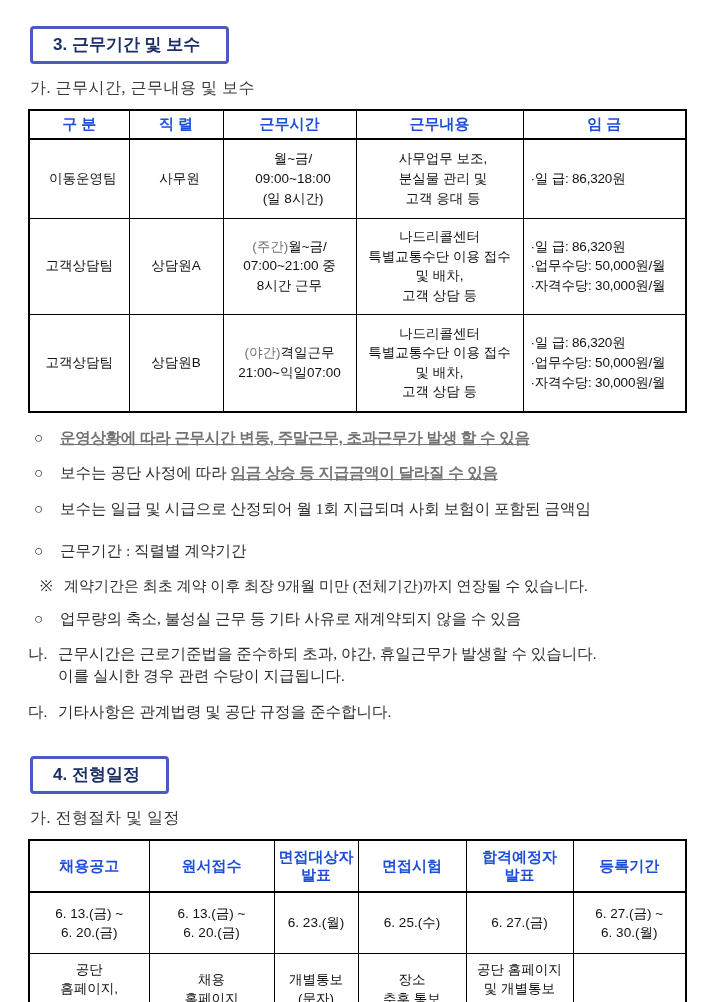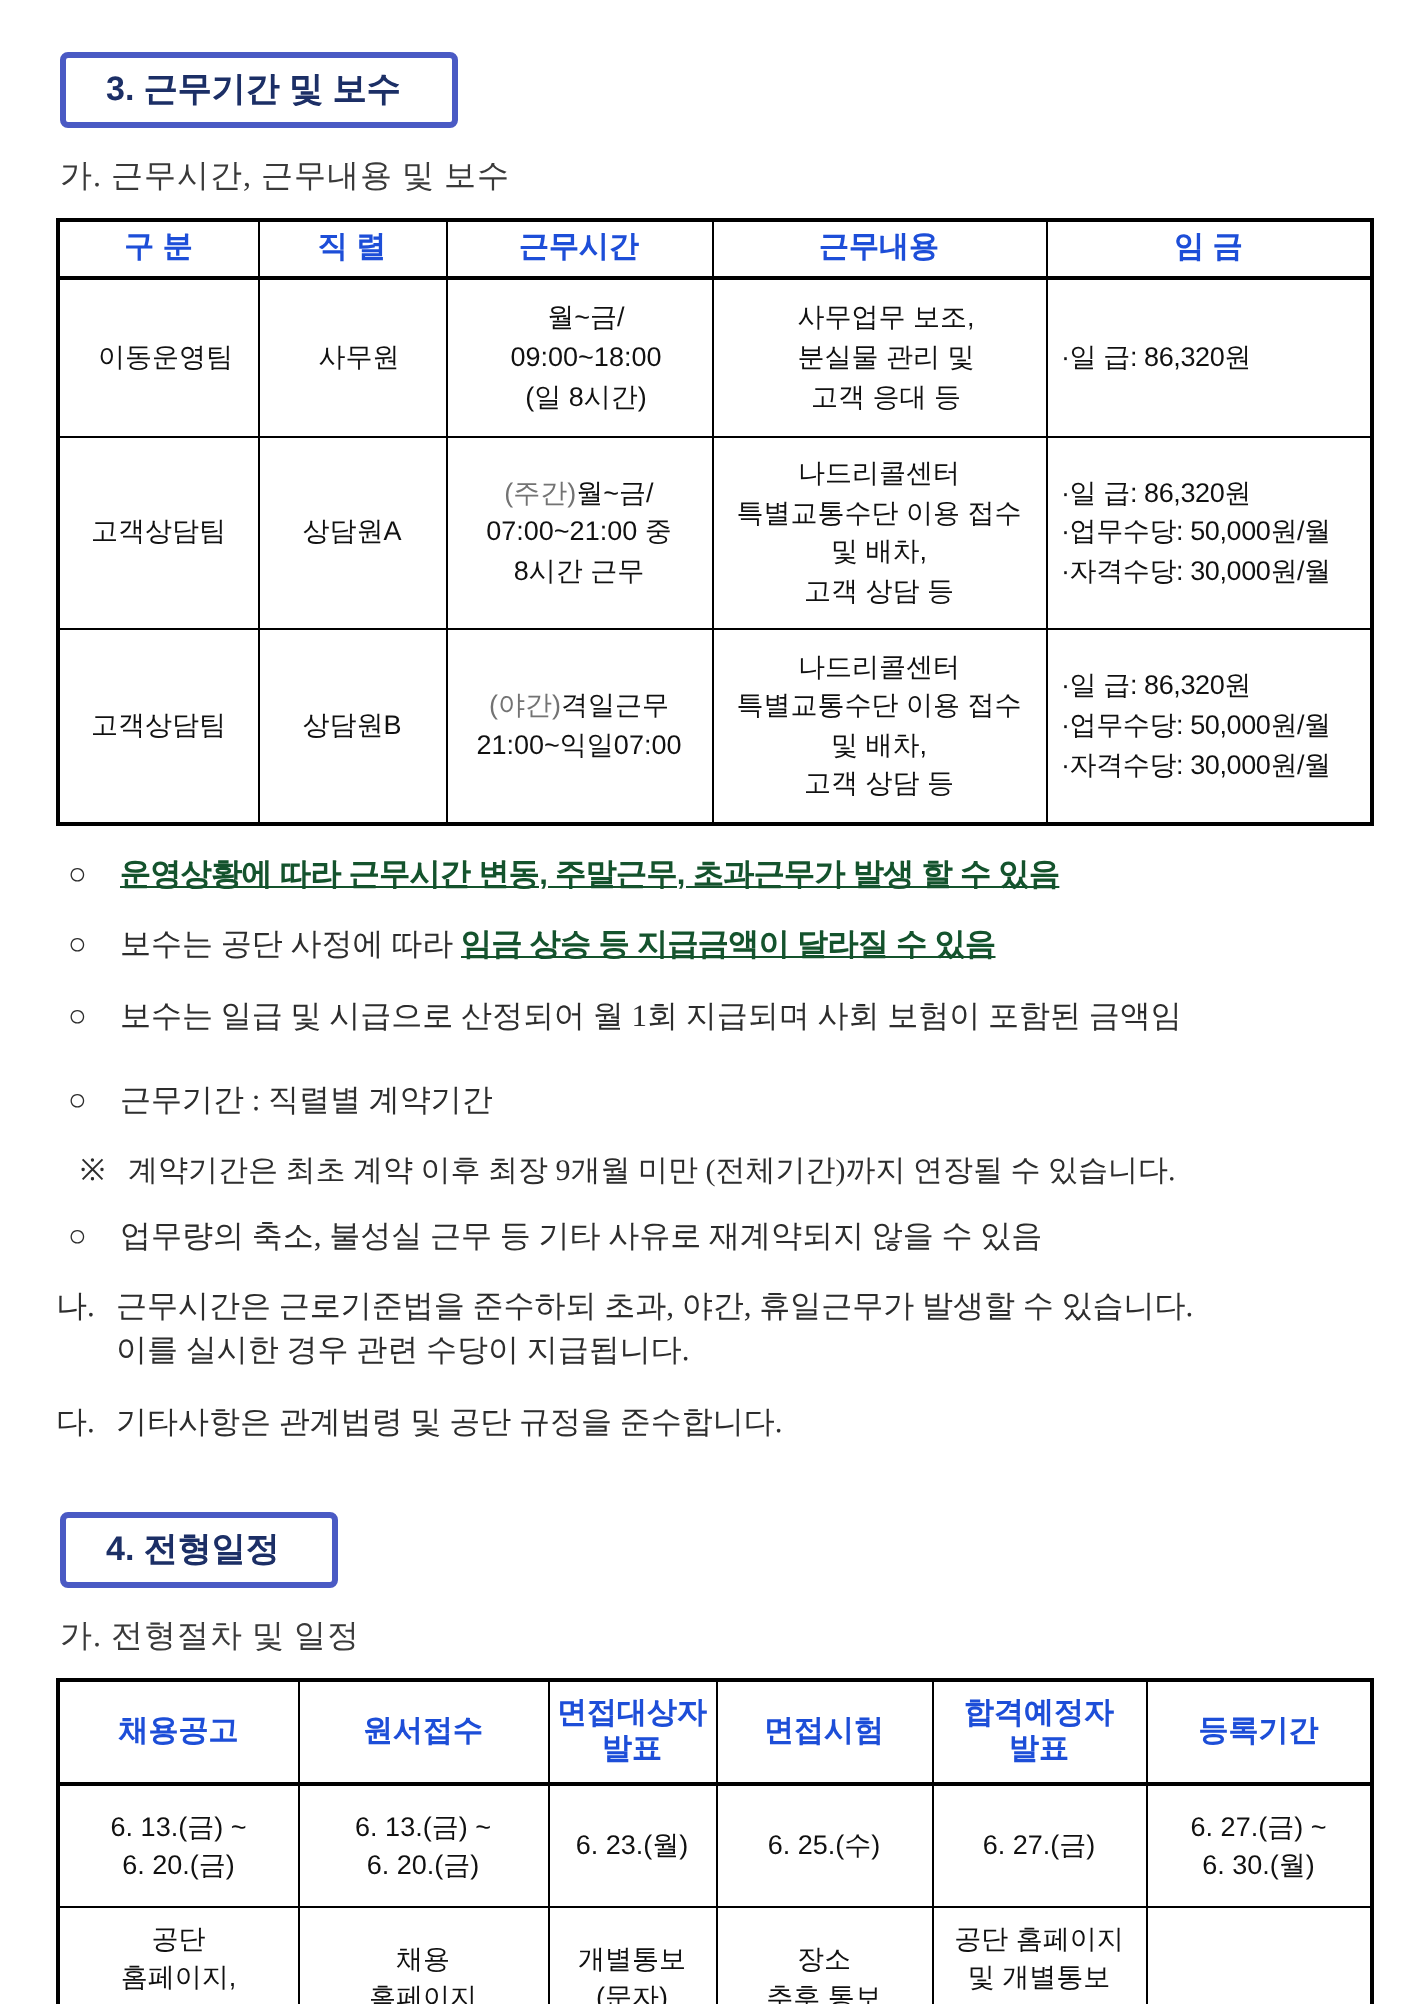--- a/index.html
+++ b/index.html
@@ -28,21 +28,21 @@
 
   
   .notes{list-style:none;margin:14px 0 0 0;padding:0;font-size:15.5px;color:#2d2d2d;}
   .notes li{display:flex;margin:0 0 14px 0;line-height:1.4;}
   .notes .mk{width:26px;flex:0 0 26px;text-align:left;padding-left:6px;}
   .notes li.star{padding-left:12px;font-size:15px;margin-bottom:11px;}
   .notes li.star .mk{width:24px;flex:0 0 24px;padding-left:0;}
   .notes li.alpha .mk{width:30px;flex:0 0 30px;padding-left:0;}
   .notes li.gap-top{margin-top:20px;}
   .n-bold{font-family:"Liberation Sans",sans-serif;font-weight:bold;
-    text-decoration:underline;color:#14532d;letter-spacing:-0.3px;}
+    text-decoration:underline;color:#737373;letter-spacing:-0.3px;}
   .n-text{white-space:pre-line;}
 
   .section-gap{margin-top:34px;}
 
   .t2 th{height:42px;}
   .t2 td{font-size:13.5px;}
   .t2 .t2-dates td{height:50px;}
   .t2 .t2-methods td{height:60px;border-top:1px dotted #444;}
 </style>
 </head>

